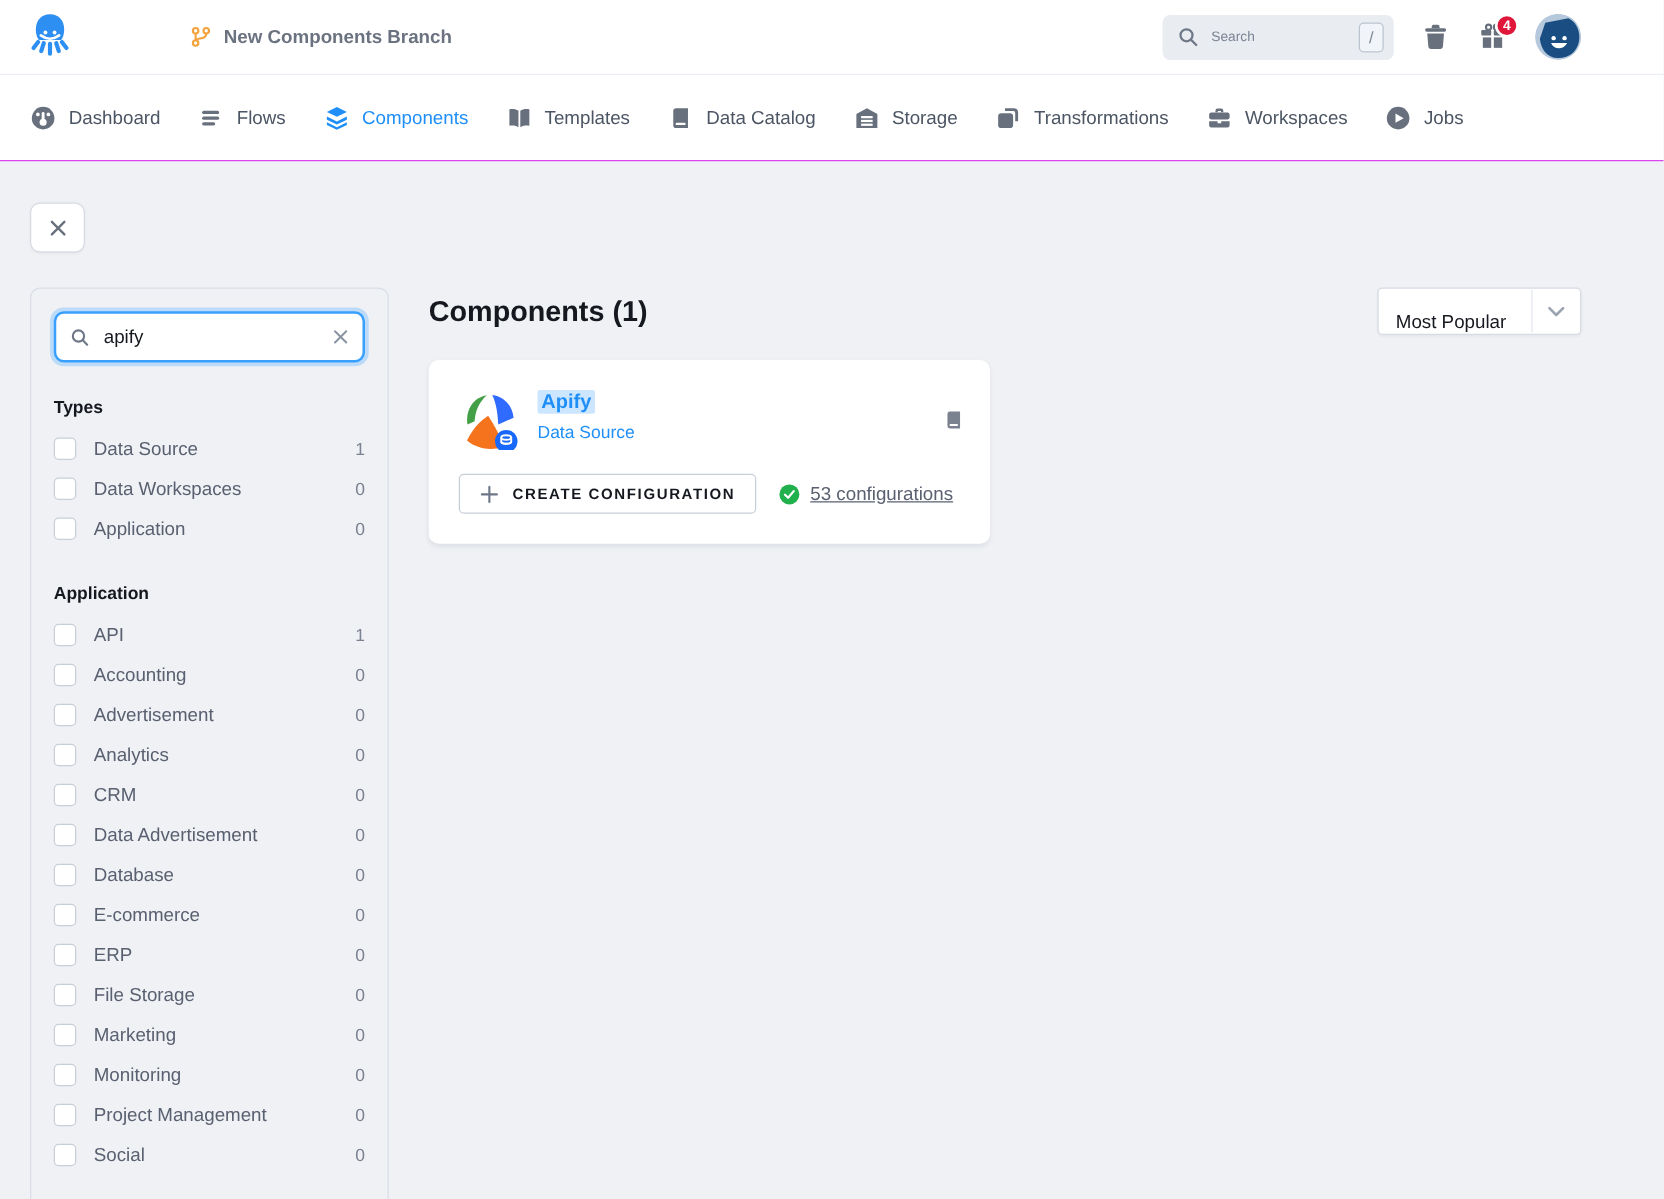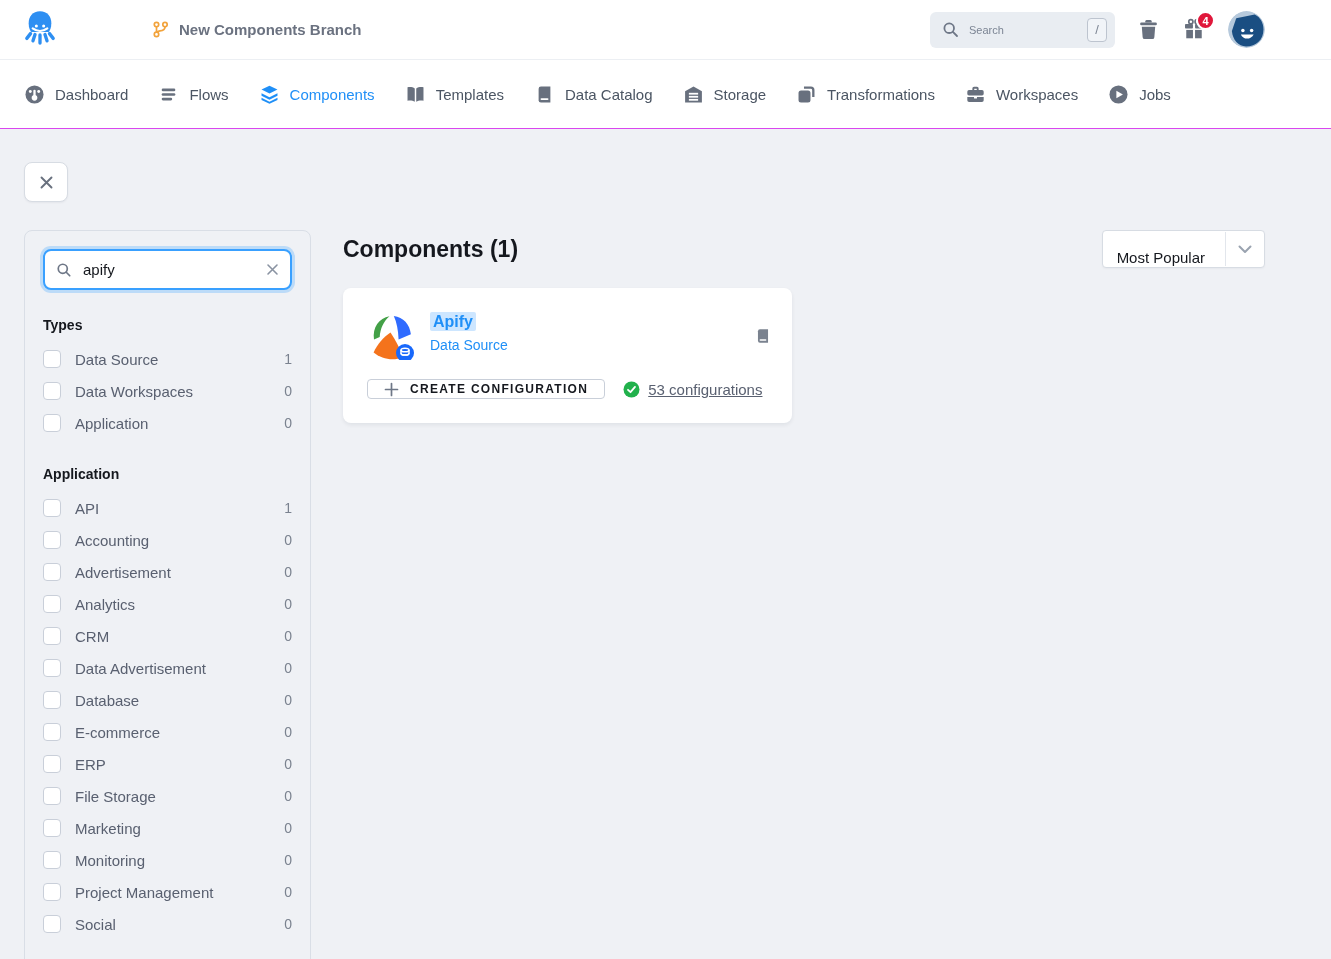--- a/index.html
+++ b/index.html
@@ -101,21 +101,21 @@
   }
   .card-head { display:flex; gap:15px; }
   .hl { background:#CDE6FF; border-radius:2px; padding:1px 3px; }
   .card-title { font-size:16px; font-weight:700; color:#1F8FF7; line-height:1.2; }
   .card-type { font-size:14px; font-weight:500; color:#1F8FF7; margin-top:6px; cursor:pointer; }
   .doc-icon { position:absolute; top:39px; right:20px; }
   .card-desc { margin-top:19px; font-size:15px; color:#596070; white-space:nowrap; }
   .card-desc .hl { color:#1F8FF7; font-weight:500; }
   .card-actions { margin-top:19px; display:flex; align-items:center; gap:18px; }
   .create-btn {
-    height:20px; background:#fff; border:1px solid #C9CFD9; border-radius:4px;
+    height:32px; background:#fff; border:1px solid #C9CFD9; border-radius:4px;
     display:flex; align-items:center; gap:11px; padding:0 16px; cursor:pointer;
     font-family:inherit; font-size:12px; font-weight:700; letter-spacing:1.3px;
     color:#15181E; text-transform:uppercase;
   }
   .config-link { display:flex; align-items:center; gap:8px; cursor:pointer; }
   .config-link .lnk { font-size:15px; color:#596070; text-decoration:underline; }
 </style>
 </head>
 <body>
 

